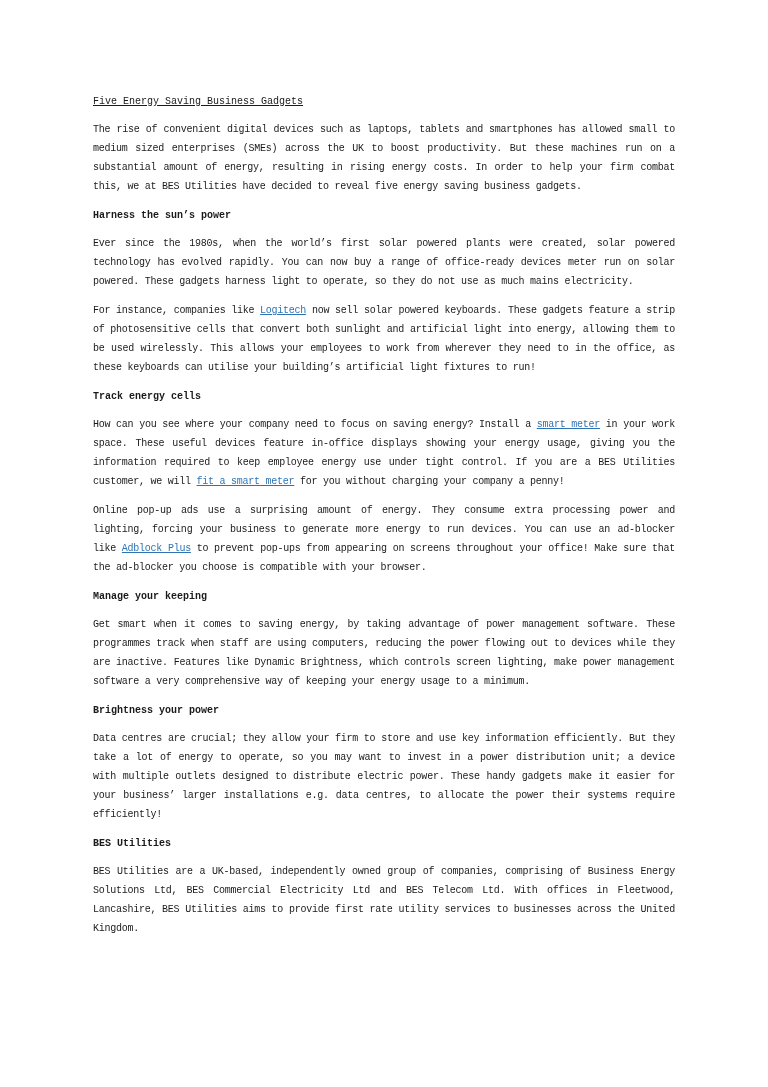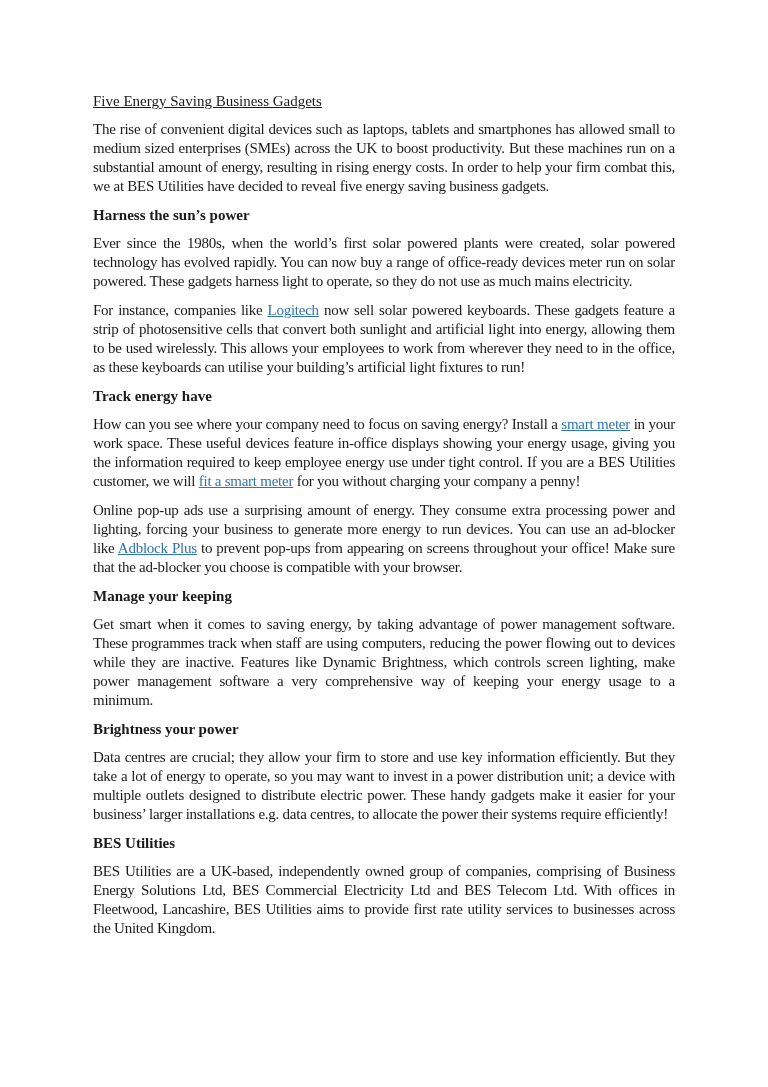--- a/index.html
+++ b/index.html
@@ -1,38 +1,38 @@
 <!DOCTYPE html>
 <html><head>
   <meta charset="utf-8">
   <style>
     html, body { margin: 0; padding: 0; background: #ffffff; }
     body { width: 768px; height: 1087px; overflow: hidden; position: relative; }
     .page {
       position: absolute; left: 93px; top: 92px; width: 582px;
-      font-family: Liberation Serif, serif;
-      font-size: 15px; line-height: 19px; color: #1a1a1a;
+      font-family: Liberation Mono, monospace;
+      font-size: 10px; line-height: 19px; color: #1a1a1a;
     }
     .title { text-decoration: underline; margin: 0 0 9px 0; }
     .heading { font-weight: bold; margin: 0 0 9px 0; }
     p { margin: 0 0 10px 0; text-align: justify; letter-spacing: -0.25px; }
     a { color: #2e74b5; text-decoration: underline; }
   </style>
 </head>
 <body>
 
 <div class="page">
   <div class="title">Five Energy Saving Business Gadgets</div>
   <p>The rise of convenient digital devices such as laptops, tablets and smartphones has allowed small to medium sized enterprises (SMEs) across the UK to boost productivity. But these machines run on a substantial amount of energy, resulting in rising energy costs. In order to help your firm combat this, we at BES Utilities have decided to reveal five energy saving business gadgets.</p>
 
   <div class="heading">Harness the sun’s power</div>
   <p>Ever since the 1980s, when the world’s first solar powered plants were created, solar powered technology has evolved rapidly. You can now buy a range of office-ready devices meter run on solar powered. These gadgets harness light to operate, so they do not use as much mains electricity.</p>
   <p><span>For instance, companies like </span><a style="color: rgb(46, 116, 181);">Logitech</a><span> now sell solar powered keyboards. These gadgets feature a strip of photosensitive cells that convert both sunlight and artificial light into energy, allowing them to be used wirelessly. This allows your employees to work from wherever they need to in the office, as these keyboards can utilise your building’s artificial light fixtures to run!</span></p>
 
-  <div class="heading">Track energy have</div>
+  <div class="heading">Track energy cells</div>
   <p><span>How can you see where your company need to focus on saving energy? Install a </span><a style="color: rgb(46, 116, 181);">smart meter</a><span> in your work space. These useful devices feature in-office displays showing your energy usage, giving you the information required to keep employee energy use under tight control. If you are a BES Utilities customer, we will </span><a style="color: rgb(46, 116, 181);">fit a smart meter</a><span> for you without charging your company a penny!</span></p>
 
   <p><span>Online pop-up ads use a surprising amount of energy. They consume extra processing power and lighting, forcing your business to generate more energy to run devices. You can use an ad-blocker like </span><a style="color: rgb(46, 116, 181);">Adblock Plus</a><span> to prevent pop-ups from appearing on screens throughout your office! Make sure that the ad-blocker you choose is compatible with your browser.</span></p>
 
   <div class="heading">Manage your keeping</div>
   <p>Get smart when it comes to saving energy, by taking advantage of power management software. These programmes track when staff are using computers, reducing the power flowing out to devices while they are inactive. Features like Dynamic Brightness, which controls screen lighting, make power management software a very comprehensive way of keeping your energy usage to a minimum.</p>
 
   <div class="heading">Brightness your power</div>
   <p>Data centres are crucial; they allow your firm to store and use key information efficiently. But they take a lot of energy to operate, so you may want to invest in a power distribution unit; a device with multiple outlets designed to distribute electric power. These handy gadgets make it easier for your business’ larger installations e.g. data centres, to allocate the power their systems require efficiently!</p>
 

